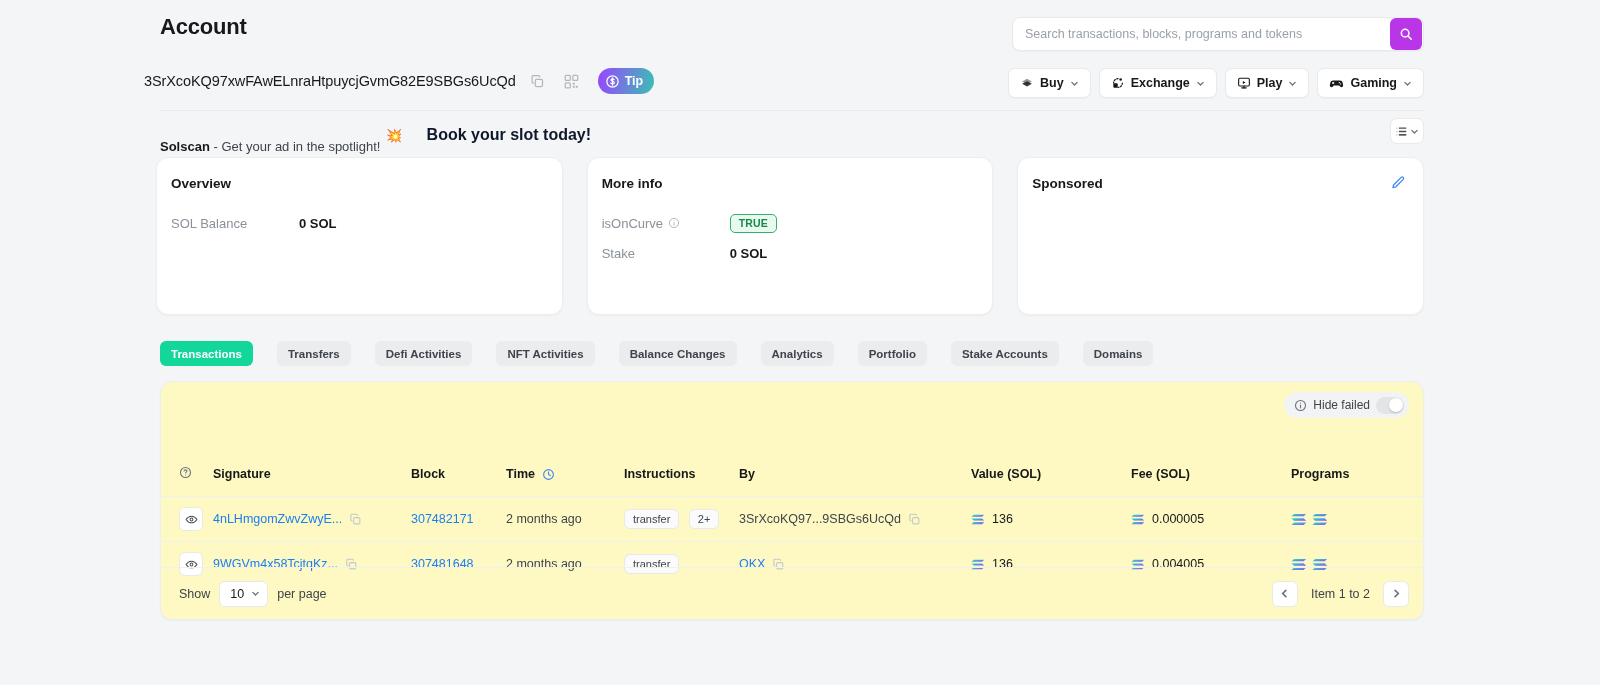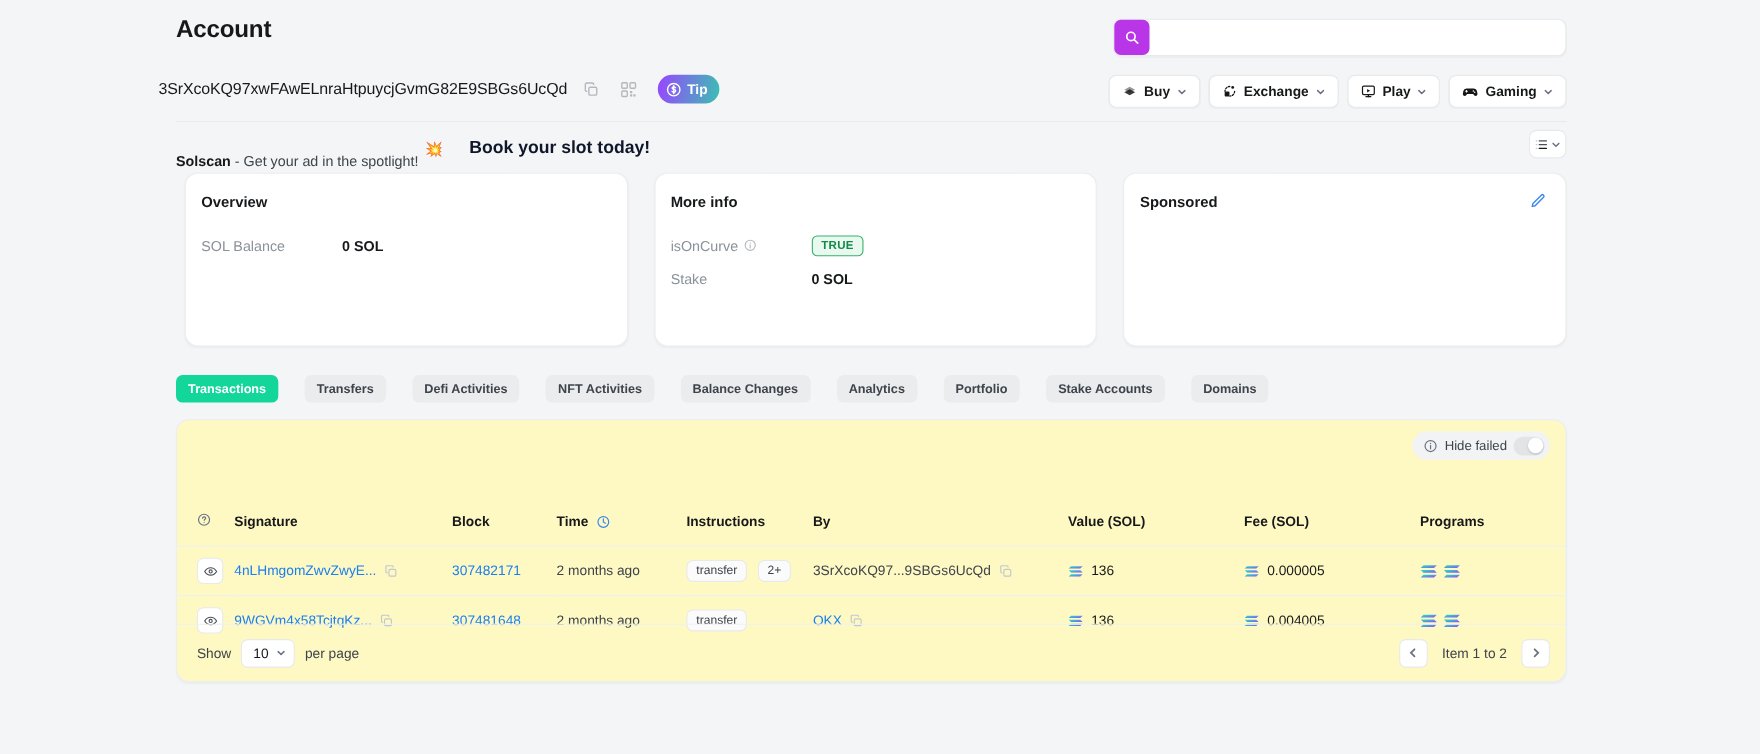--- a/index.html
+++ b/index.html
@@ -72,21 +72,21 @@
   .ad-link { color: #0f172a; font-weight: 700; text-decoration: none; margin-left: 6px; padding-left: 18px; }
   .ad-star { margin-left: 6px; font-size: 13px; }
   .list-btn {
     position: absolute; right: 0; top: -2px;
     width: 34px; height: 26px; background: #fff;
     border: 1px solid #e7e9eb; border-radius: 7px; cursor: pointer;
     display: flex; align-items: center; justify-content: center; gap: 2px;
   }
 
   
-  .cards { position: absolute; left: 168px; right: 176px; top: 157px; display: flex; gap: 24px; }
+  .cards { position: absolute; left: 156px; right: 176px; top: 157px; display: flex; gap: 24px; }
   .card {
     flex: 1; background: #fff; border-radius: 12px;
     border: 1px solid #edeef0; box-shadow: 0 1px 2px rgba(16,24,40,.04);
     padding: 18px 18px 20px 14px; height: 158px; position: relative;
   }
   .card-title { font-size: 13.5px; font-weight: 700; color: #16181a; margin-bottom: 17px; }
   .kv { display: flex; align-items: center; height: 30px; }
   .kv-key { width: 128px; font-size: 13px; color: #8a9199; display: flex; align-items: center; gap: 5px; }
   .kv-val { font-size: 13px; font-weight: 700; color: #16181a; }
   .badge-true {
@@ -180,20 +180,21 @@
 </style>
 </head>
 <body>
 
 <div class="page">
 
   <div class="top-row">
     <div class="page-title">Account</div>
 
     <div class="search-wrap">
+      <input class="search-input" placeholder="Search transactions, blocks, programs and tokens" style="">
       <button class="search-btn">
         <svg width="14" height="14" viewBox="0 0 24 24" fill="none" stroke="#fff" stroke-width="2.6" stroke-linecap="round">
           <circle cx="10.5" cy="10.5" r="6.5"></circle>
             <line x1="15.5" y1="15.5" x2="21" y2="21"></line>
         </svg>
       </button>
     </div>
   </div>
 
   <div class="addr-row">

